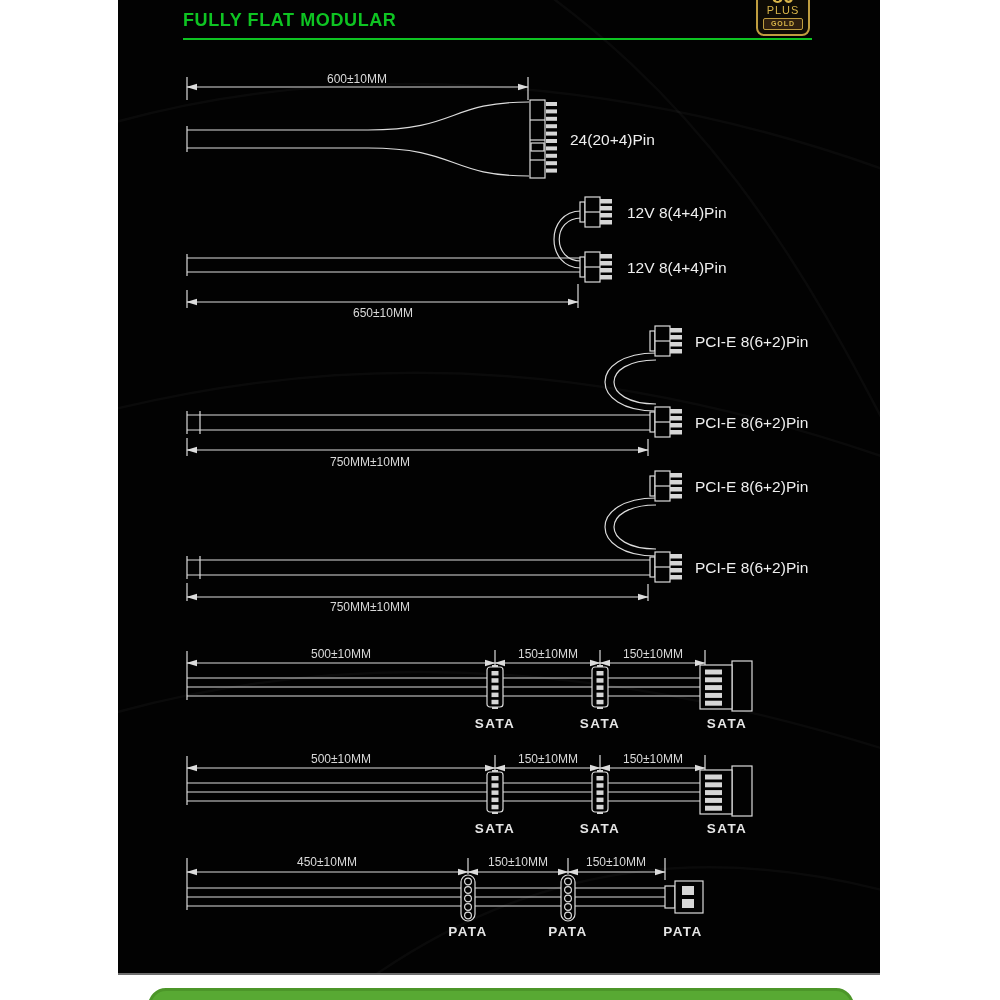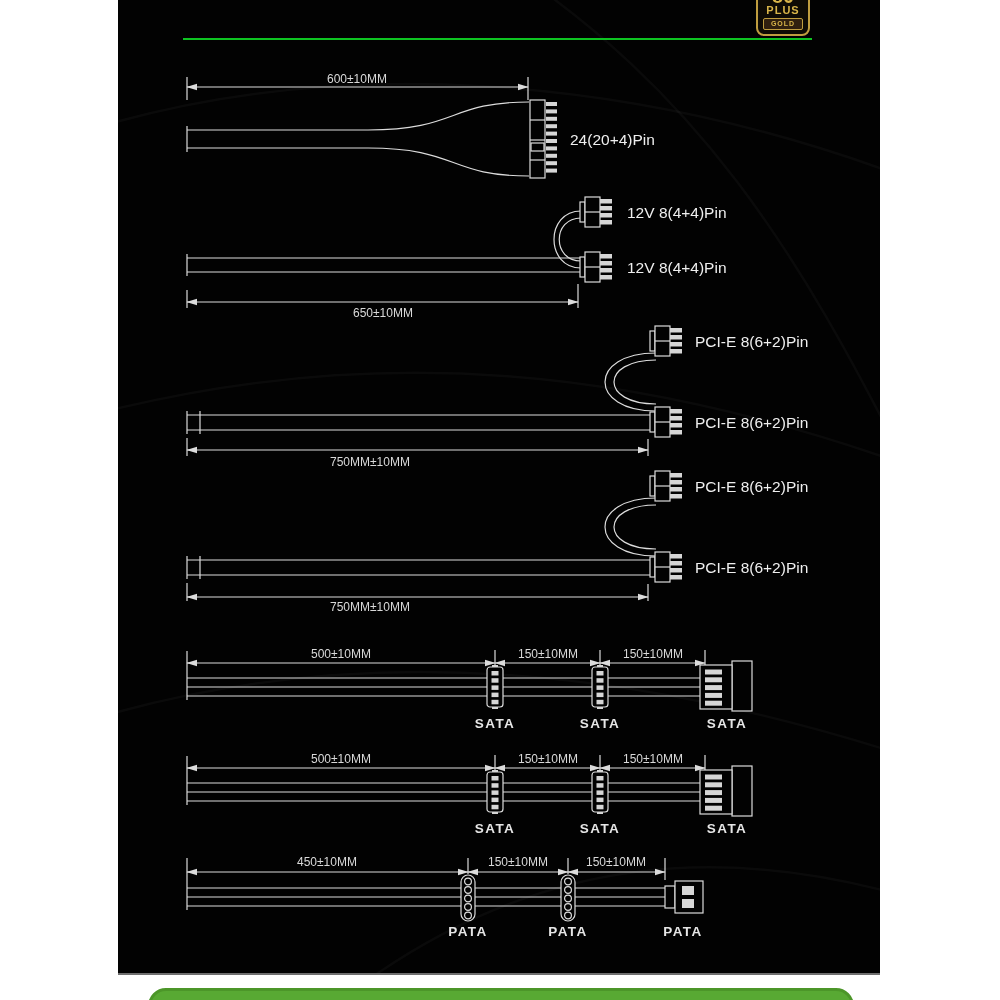--- a/index.html
+++ b/index.html
@@ -7,21 +7,21 @@
   #panel{position:absolute;left:118px;top:0;width:762px;height:973px;background:#020202;
          border-bottom:2px solid #6f6f6f;overflow:hidden;}
   #bgArcs{position:absolute;left:0;top:0;width:762px;height:975px;}
   #title{position:absolute;left:65px;top:10px;font-size:18px;font-weight:bold;
          color:#0ec422;letter-spacing:.6px;white-space:nowrap;}
   #underline{position:absolute;left:65px;top:38px;width:629px;height:2px;background:#0ec422;}
   .badge{position:absolute;left:638px;top:-28px;width:54px;height:64px;background:#0e0b05;
          border:2px solid #bf9d3f;border-radius:8px;display:flex;flex-direction:column;
          align-items:center;justify-content:flex-end;padding-bottom:4px;box-sizing:border-box;z-index:3;}
   .b80{color:#d8b54a;font-weight:bold;font-size:20px;line-height:16px;}
-  .bplus{color:#d8b54a;font-weight:bold;font-size:11px;letter-spacing:1px;line-height:12px;}
+  .bplus{color:#d8b54a;font-weight:normal;font-size:11px;letter-spacing:1px;line-height:12px;}
   .bgold{border:1px solid #bf9d3f;background:#30200f;color:#d8b54a;font-size:7px;font-weight:bold;
          letter-spacing:1px;padding:1px 7px;border-radius:2px;margin-top:2px;line-height:8px;}
   #diagram{position:absolute;left:0;top:50px;width:762px;height:925px;}
   #ctaButton{position:absolute;left:148px;top:988px;width:706px;height:42px;border-radius:18px;
              background:#58a933;border:3px solid #4c9629;box-sizing:border-box;}
   
   .ln{stroke:#dcdcdc;stroke-width:1.2;fill:none;}
   .body{fill:#020202;stroke:#dcdcdc;stroke-width:1.2;}
   .f{fill:#d6d6d6;stroke:none;}
   .arc{stroke:rgba(255,255,255,0.035);stroke-width:2.5;fill:none;}
@@ -39,20 +39,21 @@
   <div id="panel">
 
     <svg id="bgArcs" viewBox="0 0 762 975">
       <path class="arc" d="M-60,140 C200,50 520,70 820,190"></path>
       <path class="arc" d="M-80,430 C250,330 540,370 830,480"></path>
       <path class="arc" d="M-60,730 C240,630 540,670 830,770"></path>
       <path class="arc" d="M380,-40 C580,90 680,250 790,470"></path>
       <path class="arc" d="M250,980 C420,860 600,840 800,900"></path>
     </svg>
 
+    <div id="title">FULLY FLAT MODULAR</div>
     <div id="underline"></div>
 
     <div class="badge">
       <div class="b80">80</div>
       <div class="bplus">PLUS</div>
       <div class="bgold">GOLD</div>
     </div>
 
     <svg id="diagram" viewBox="0 0 762 925">
       <defs>

